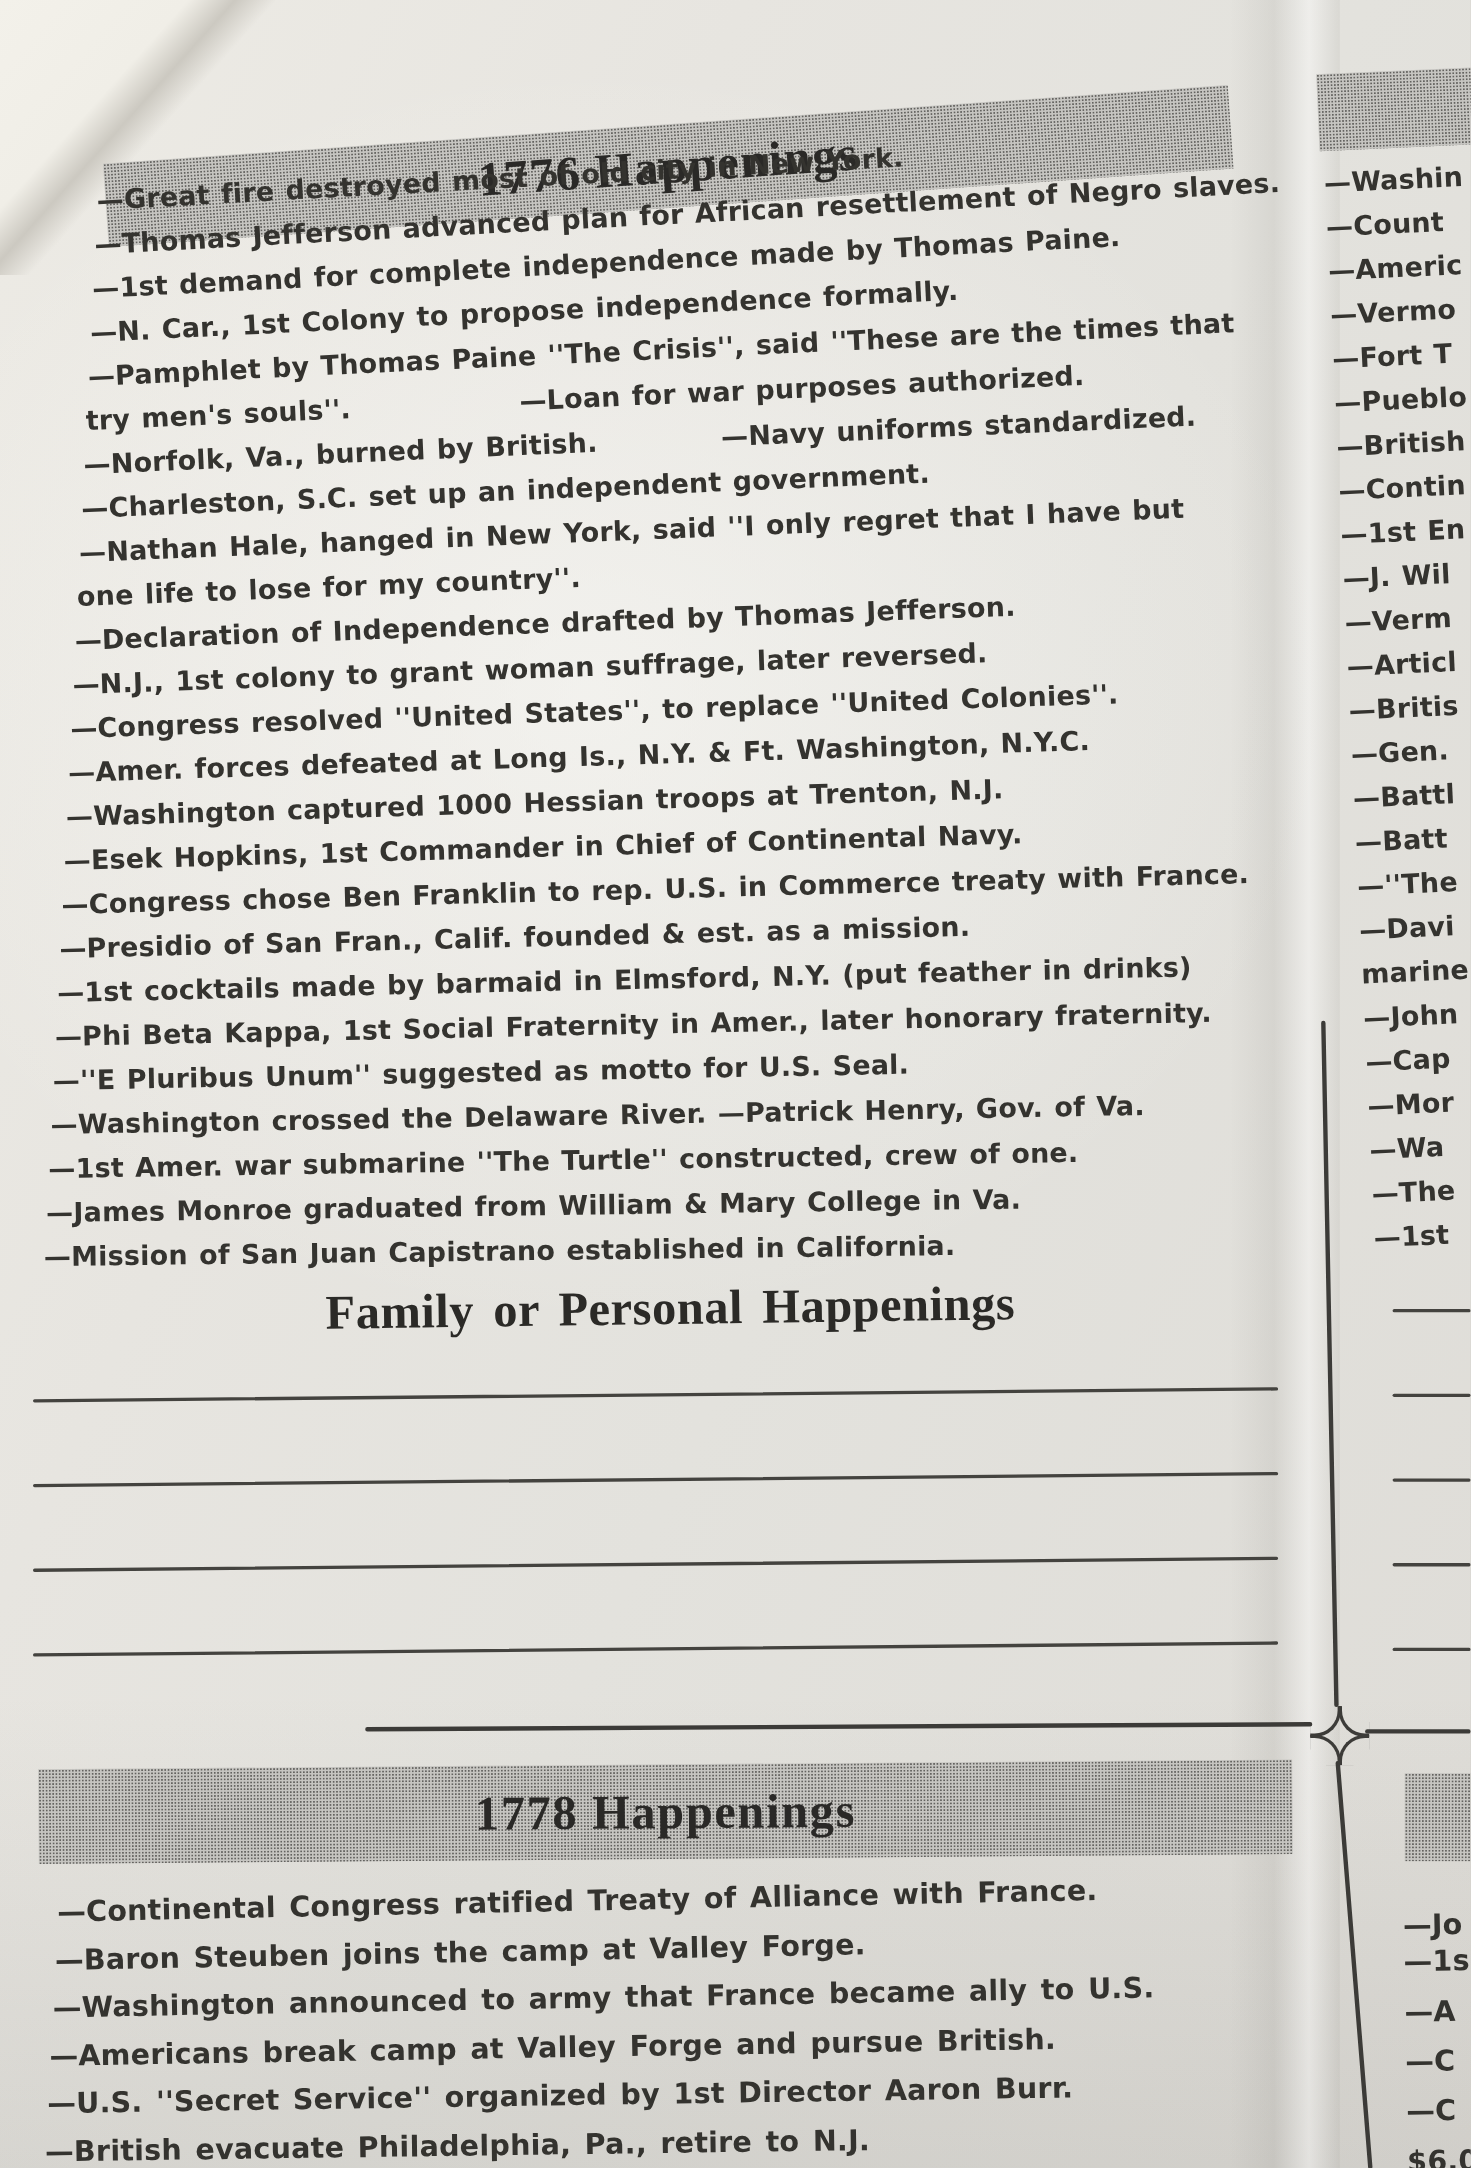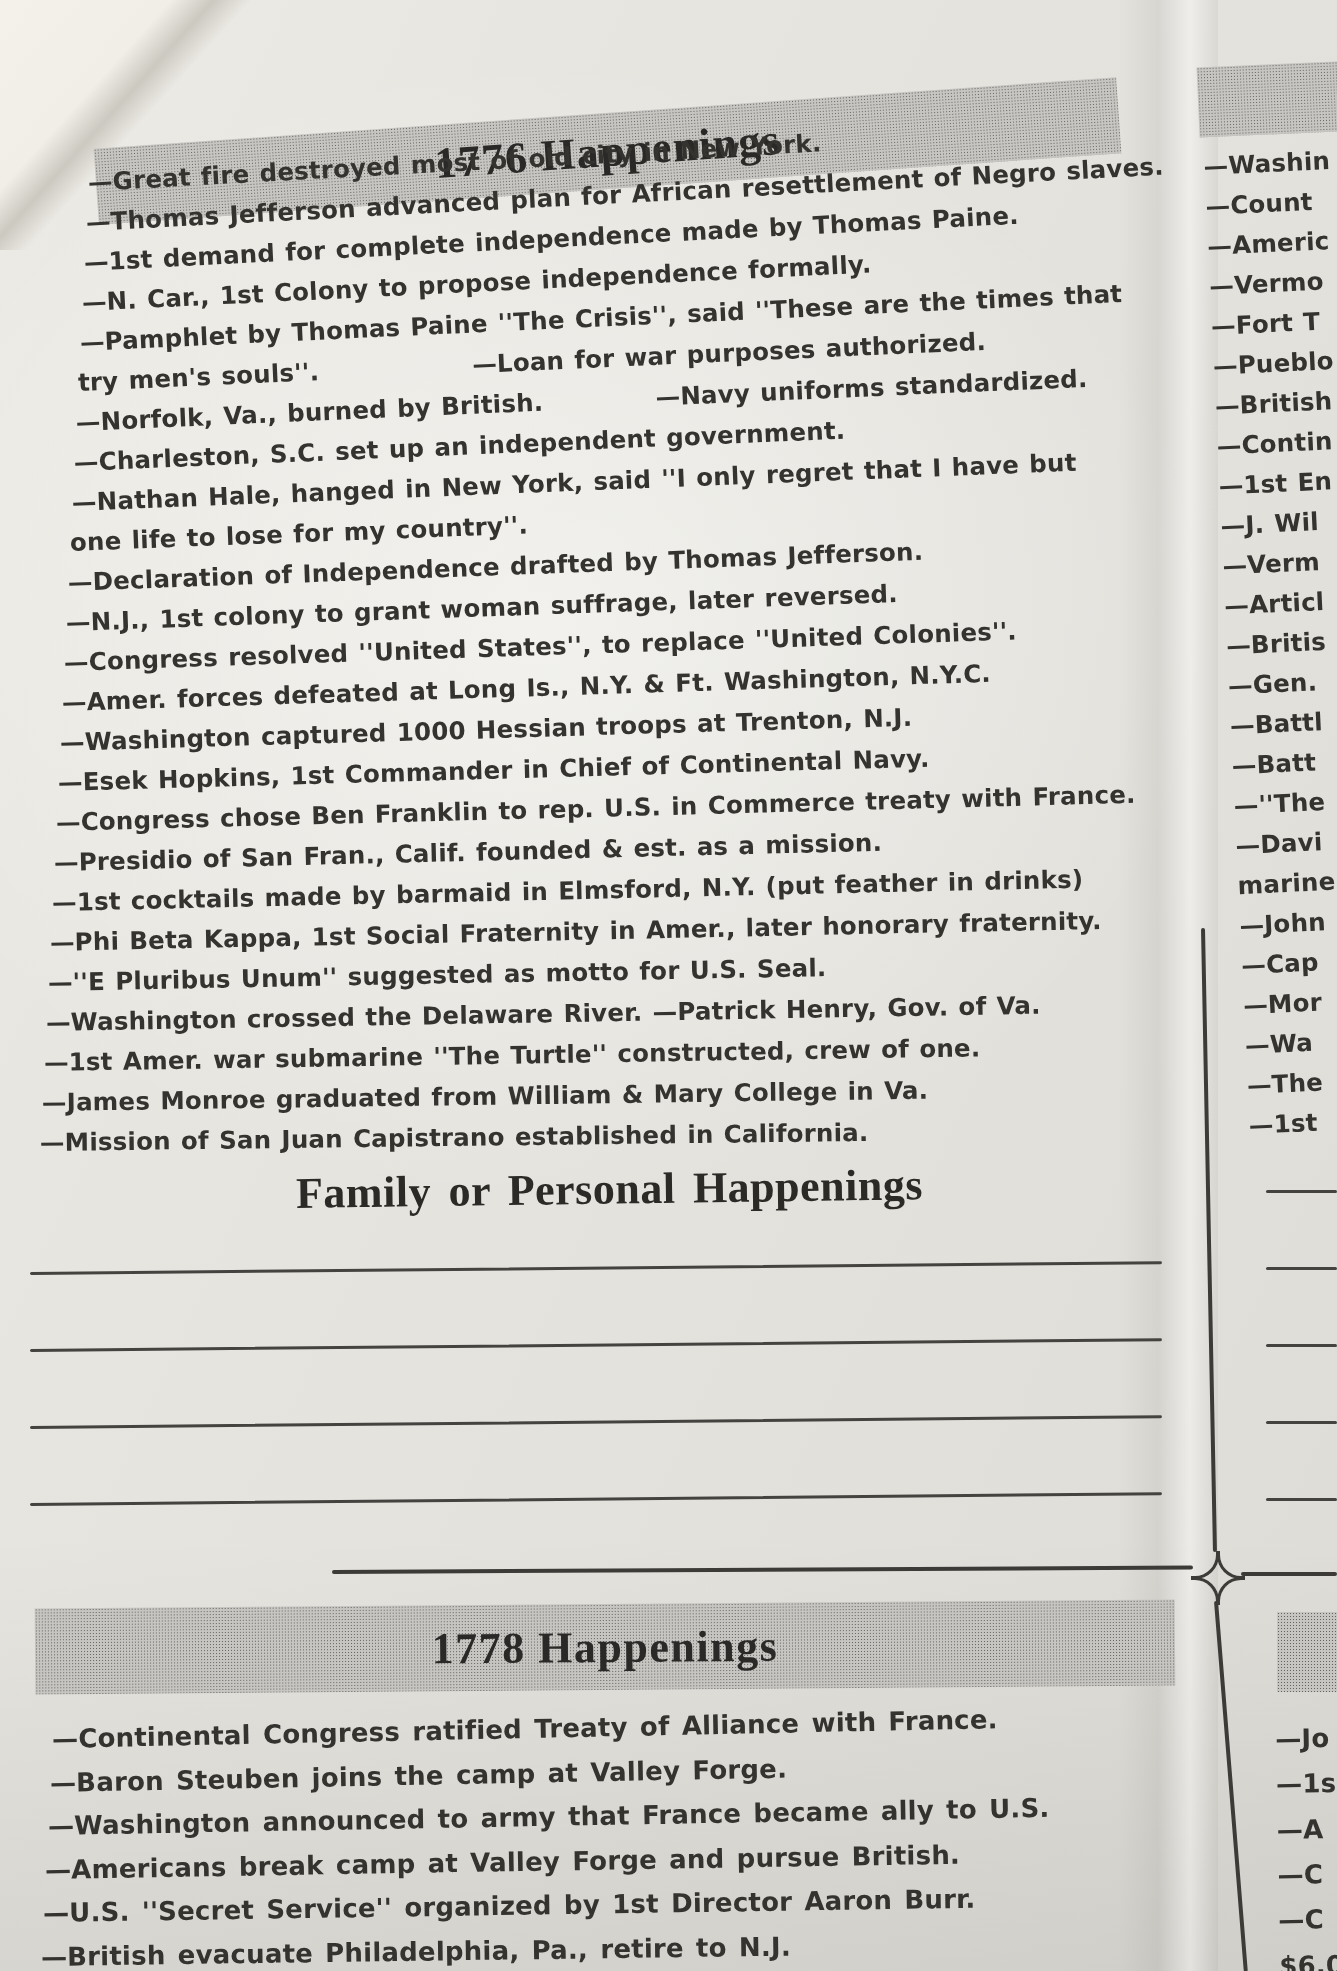--- a/index.html
+++ b/index.html
@@ -123,21 +123,21 @@
       <div class="line" style="left: 0px; top: 680px;">—Davi</div>
       <div class="line" style="left: 0px; top: 720px;">marine</div>
       <div class="line" style="left: 0px; top: 760px;">—John</div>
       <div class="line" style="left: 0px; top: 800px;">—Cap</div>
       <div class="line" style="left: 0px; top: 840px;">—Mor</div>
       <div class="line" style="left: 0px; top: 880px;">—Wa</div>
       <div class="line" style="left: 0px; top: 920px;">—The</div>
       <div class="line" style="left: 0px; top: 960px;">—1st</div>
     </div>
   <div class="frag-container" id="frags-bottom" style="left:1275px;top:1724px;transform:rotate(-1deg);">
-      <div class="line big" style="left: 0px; top: 0px; text-align: center;">—Jo</div>
+      <div class="line big" style="left: 0px; top: 12px; text-align: center;">—Jo</div>
       <div class="line big" style="left: 0px; top: 45.3px;">—1s</div>
       <div class="line big" style="left: 0px; top: 90.6px;">—A</div>
       <div class="line big" style="left: 0px; top: 135.9px;">—C</div>
       <div class="line big" style="left: 0px; top: 181.2px;">—C</div>
       <div class="line big" style="left: 0px; top: 226.5px;">$6.0</div>
     </div>
 
 <div class="line" style="left: 88px; top: 168px; transform: rotate(-3.1deg);">—Great fire destroyed most of old city in New York.</div>
     <div class="line" style="left: 86px; top: 208px; transform: rotate(-3deg);">—Thomas Jefferson advanced plan for African resettlement of Negro slaves.</div>
     <div class="line" style="left: 84px; top: 248px; transform: rotate(-2.9deg);">—1st demand for complete independence made by Thomas Paine.</div>

